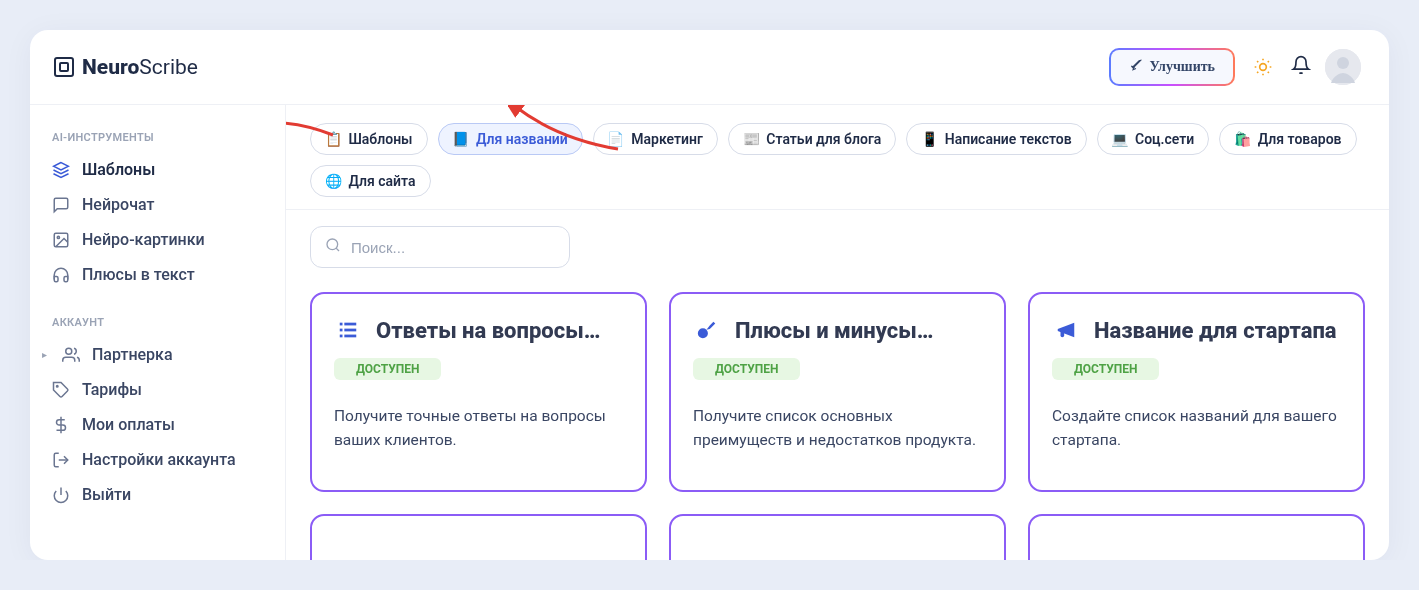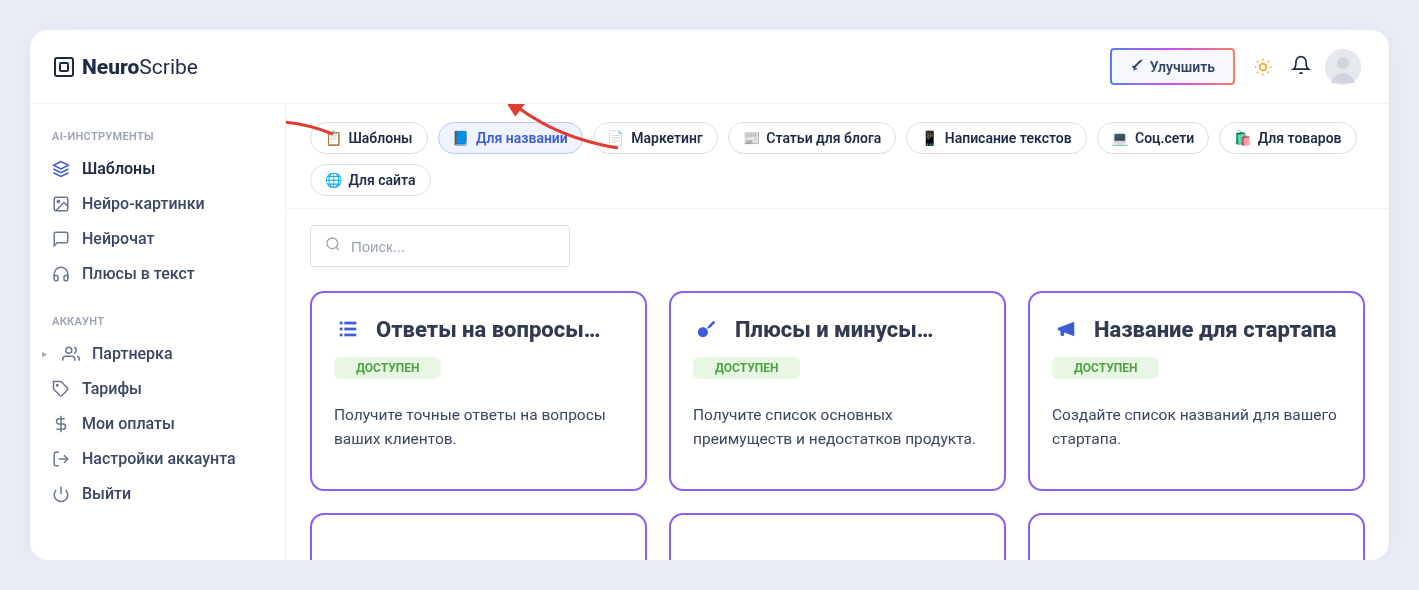--- a/index.html
+++ b/index.html
@@ -42,28 +42,29 @@
     position: relative;
     display: inline-block;
   }
   .logo-icon::after {
     content: ""; position: absolute; inset: 3px; border: 2px solid #1f2b46; border-radius: 2px;
   }
   .header-right { display: flex; align-items: center; gap: 14px; }
   .upgrade-btn {
     display: flex; align-items: center; gap: 6px;
     padding: 8px 18px;
-    border-radius: 4px;
+    border-radius: 10px;
     background: #f6f8fe;
     border: 2px solid transparent;
     background-image: linear-gradient(#f6f8fe,#f6f8fe), linear-gradient(90deg,#5b7cff,#c94fff,#ff7a59);
     background-origin: border-box;
     background-clip: padding-box, border-box;
     font-size: 14px; font-weight: 600; color: #334567;
     cursor: pointer;
+    font-family: Liberation Serif, serif;
   }
   .sun-btn {
     width: 28px; height: 28px; border-radius: 50%;
     display:flex;align-items:center;justify-content:center;
     color:#f5a623; cursor:pointer;
   }
   .bell-btn { cursor:pointer; color:#1f2b46; }
   .avatar {
     width: 36px; height: 36px; border-radius: 50%;
     background: #e6e8ee;
@@ -112,21 +113,21 @@
     white-space:nowrap;
   }
   .chip.active {
     background:#eef3ff; border-color:#b9c9f5; color:#3b5bd7;
   }
   .chip-icon { font-size:14px; }
   .search-wrap { padding: 16px 24px 24px; }
   .search {
     width: 260px;
     border: 1px solid #d7dce8;
-    border-radius: 4px;
+    border-radius: 12px;
     display:flex; align-items:center; gap:10px;
     padding: 10px 14px;
     color:#9aa3b5;
   }
   .search input {
     border:none; outline:none; font-size:15px; flex:1;
     background:transparent; color:#1f2b46;
   }
   .search input::placeholder { color:#9aa3b5; }
   .cards {
@@ -213,34 +214,34 @@
               <polygon points="12 2 2 7 12 12 22 7 12 2"></polygon>
               <polyline points="2 17 12 22 22 17"></polyline>
               <polyline points="2 12 12 17 22 12"></polyline>
             </svg>
         </span>
         <span>Шаблоны</span>
       </div>
       <div class="nav-item">
         <span class="nav-icon">
           <svg width="18" height="18" viewBox="0 0 24 24" fill="none" stroke="#6b7691" stroke-width="2">
+              <path d="M21 15a2 2 0 01-2 2H7l-4 4V5a2 2 0 012-2h14a2 2 0 012 2z"></path>
+            </svg>
+        </span>
+        <span>Нейрочат</span>
+      </div>
+      <div class="nav-item">
+        <span class="nav-icon">
+          <svg width="18" height="18" viewBox="0 0 24 24" fill="none" stroke="#6b7691" stroke-width="2">
               <rect x="3" y="3" width="18" height="18" rx="2"></rect>
               <circle cx="8.5" cy="8.5" r="1.5"></circle>
               <path d="M21 15l-5-5L5 21"></path>
             </svg>
         </span>
         <span>Нейро-картинки</span>
-      </div>
-      <div class="nav-item">
-        <span class="nav-icon">
-          <svg width="18" height="18" viewBox="0 0 24 24" fill="none" stroke="#6b7691" stroke-width="2">
-              <path d="M21 15a2 2 0 01-2 2H7l-4 4V5a2 2 0 012-2h14a2 2 0 012 2z"></path>
-            </svg>
-        </span>
-        <span>Нейрочат</span>
       </div>
       <div class="nav-item">
         <span class="nav-icon">
           <svg width="18" height="18" viewBox="0 0 24 24" fill="none" stroke="#6b7691" stroke-width="2">
               <path d="M3 18v-6a9 9 0 0118 0v6"></path>
               <path d="M21 19a2 2 0 01-2 2h-1a2 2 0 01-2-2v-3a2 2 0 012-2h3zM3 19a2 2 0 002 2h1a2 2 0 002-2v-3a2 2 0 00-2-2H3z"></path>
             </svg>
         </span>
         <span>Плюсы в текст</span>
       </div>

